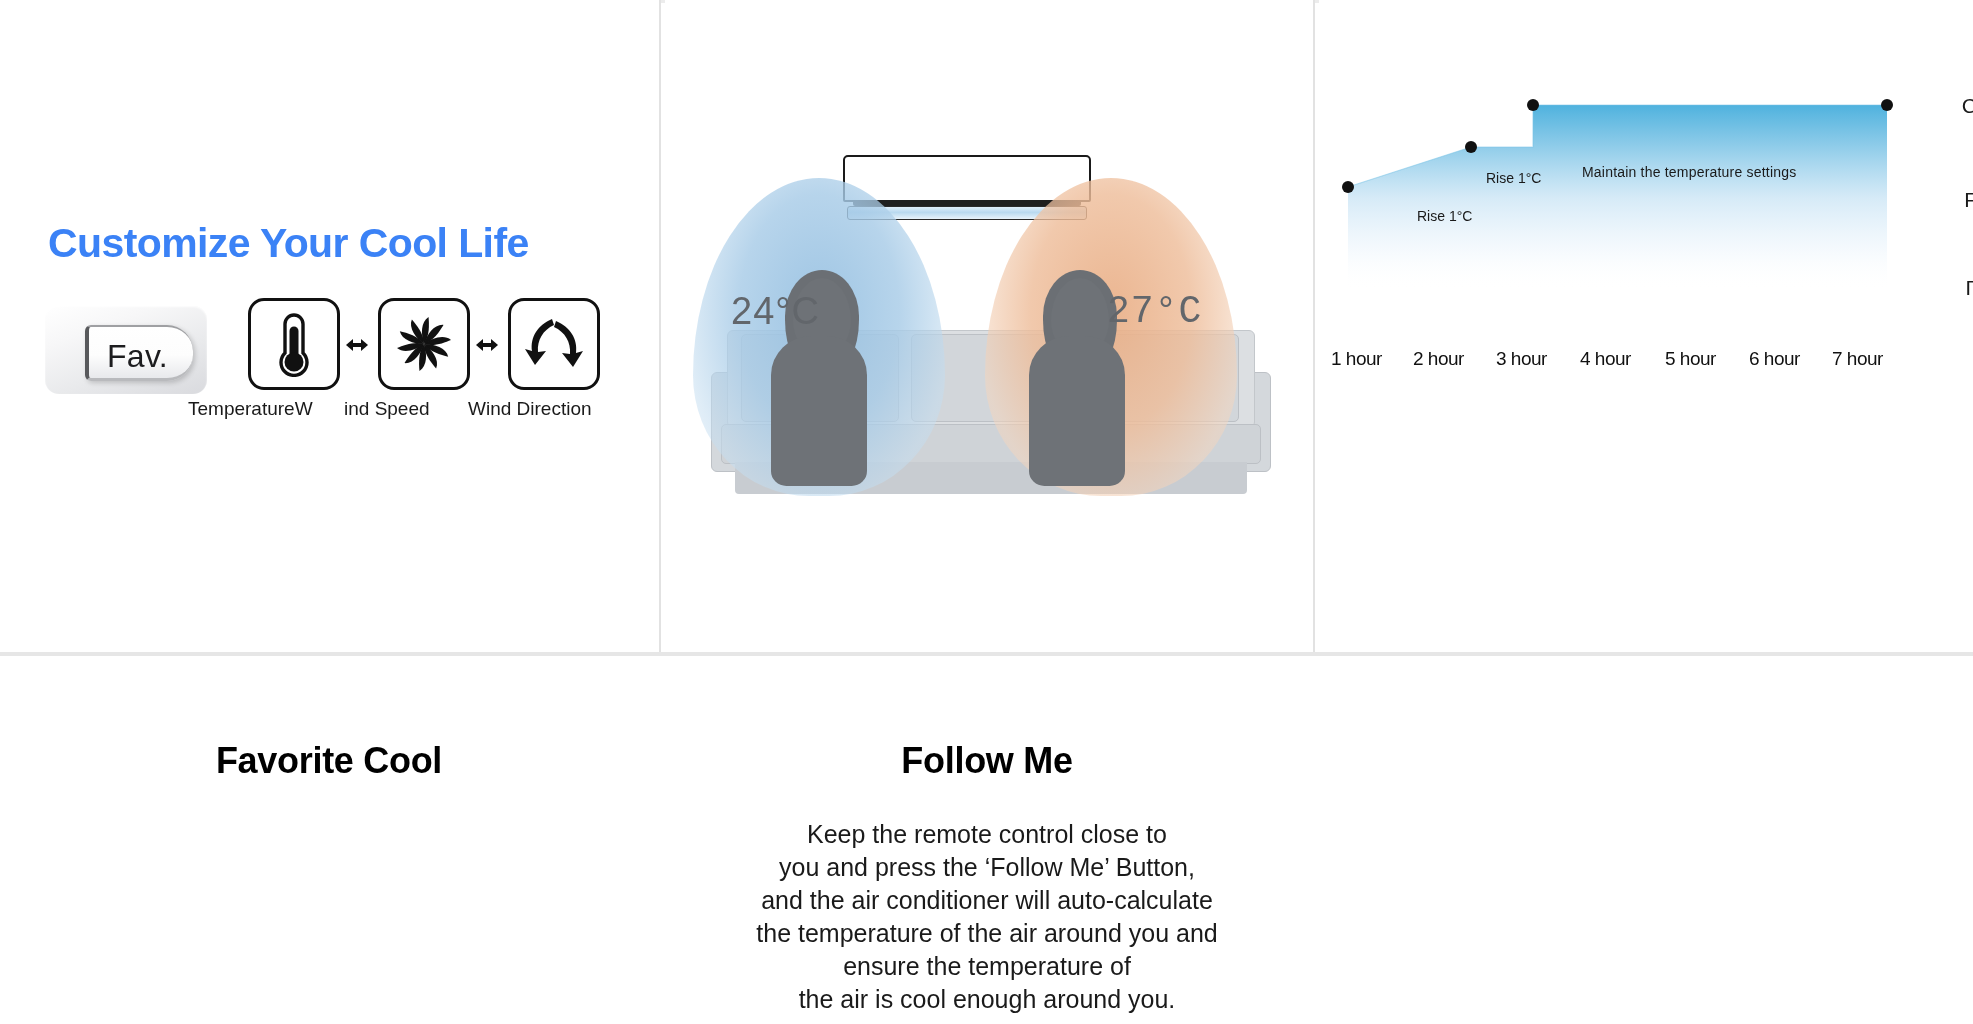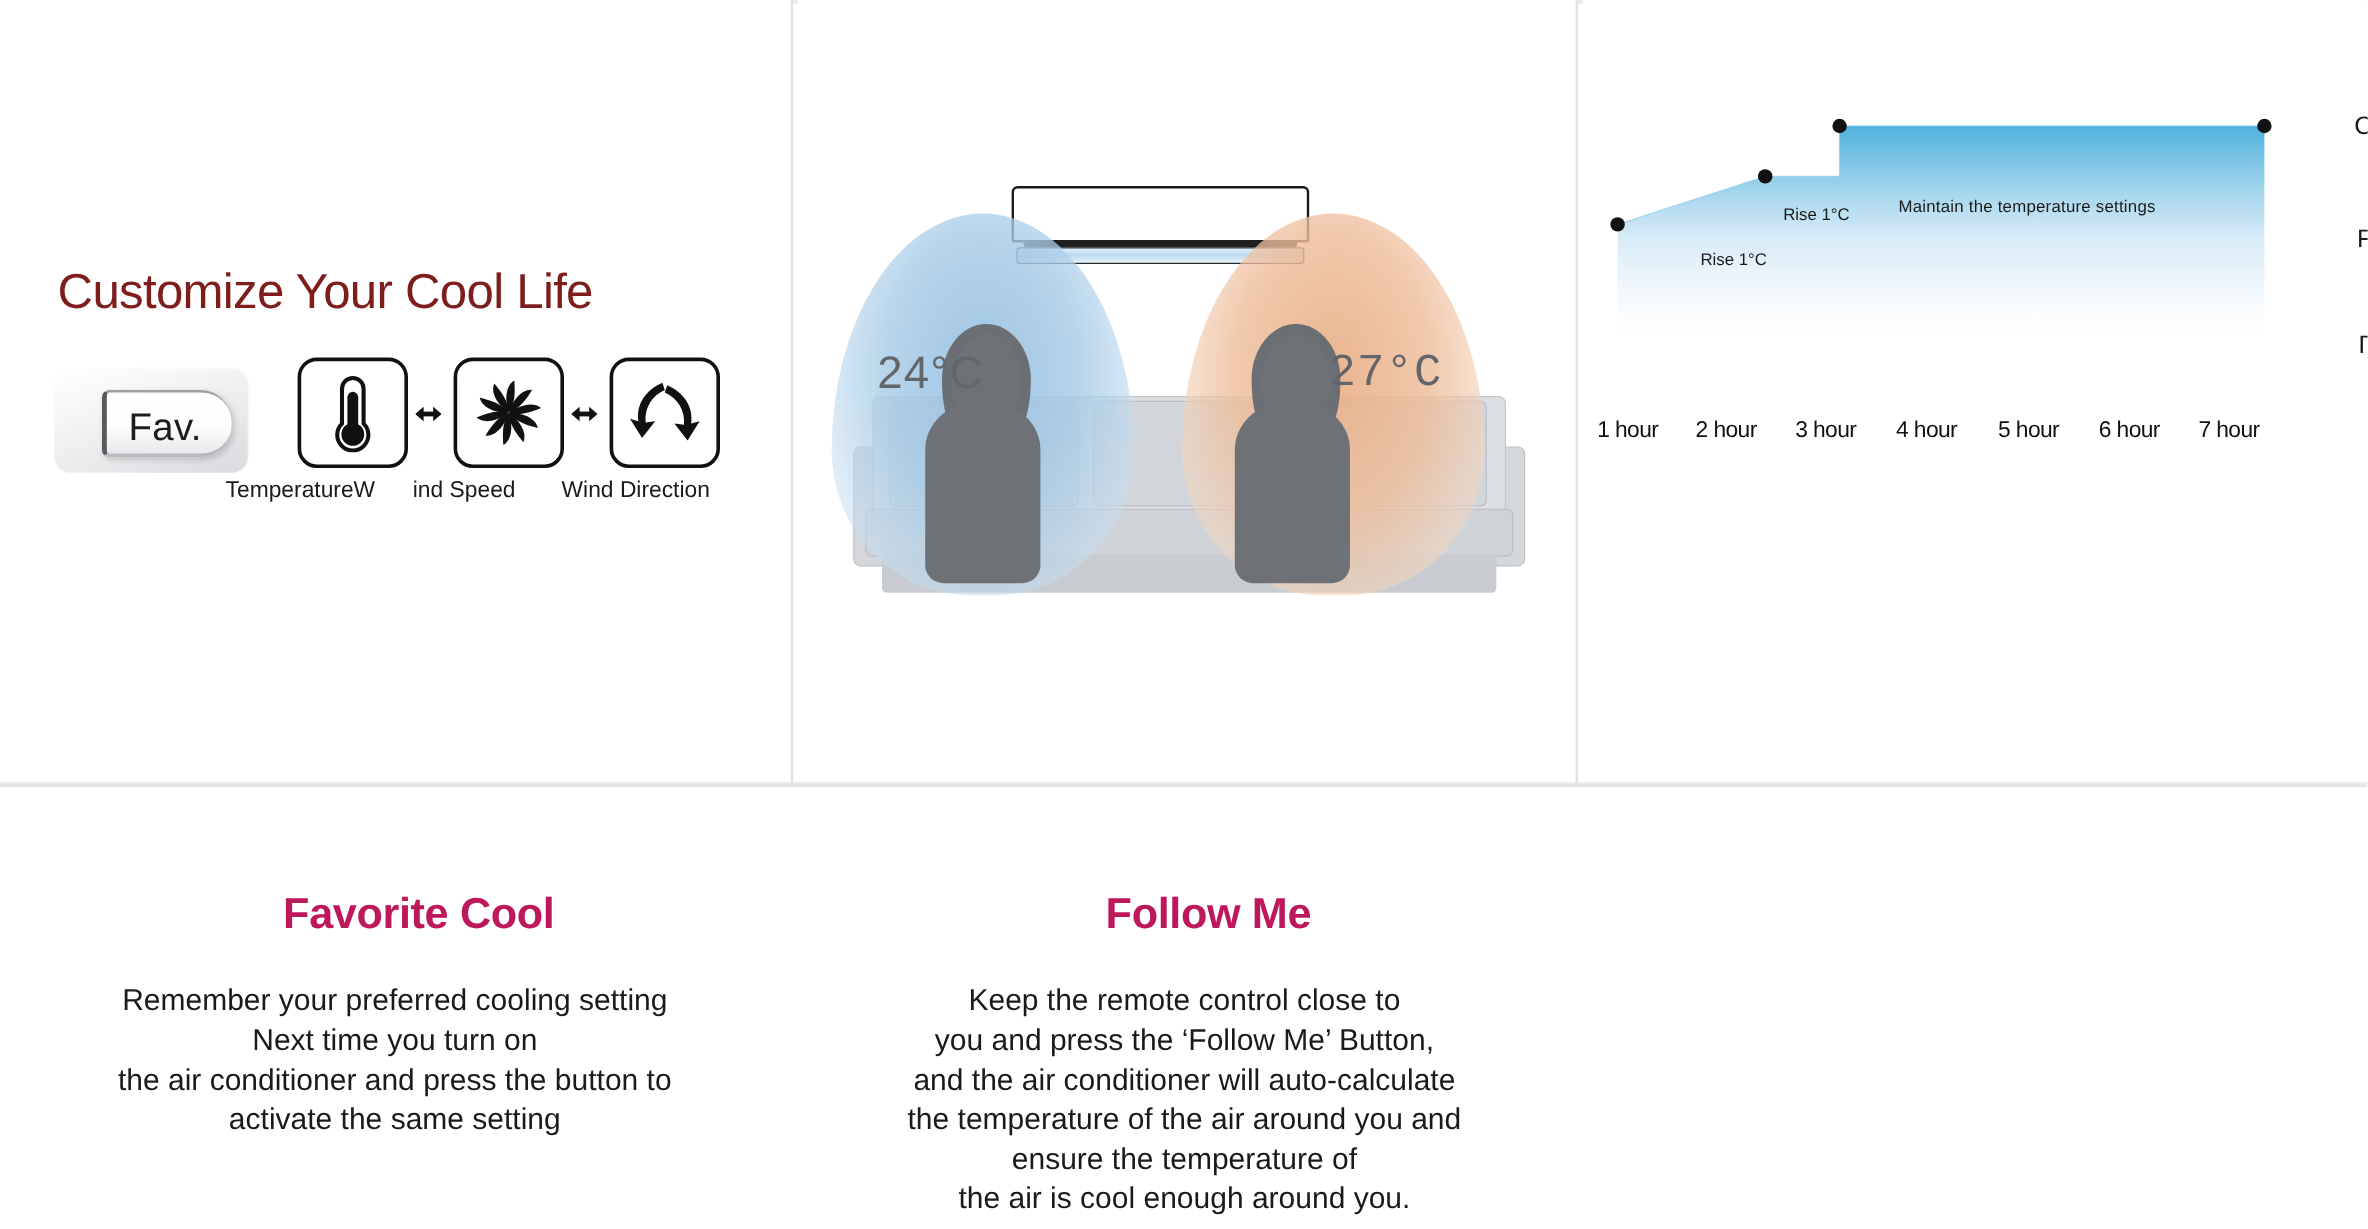--- a/index.html
+++ b/index.html
@@ -20,22 +20,22 @@
 
   .vline { position: absolute; top: 0; width: 2px; height: 653px; background: #e2e2e2; }
   .vline.v1 { left: 659px; }
   .vline.v2 { left: 1313px; }
   .topline { position: absolute; left: 0; top: 0; width: 1973px; height: 3px; background: #ececec; }
   .hline  { position: absolute; left: 0; top: 652px; width: 1973px; height: 4px; background: #e6e6e6; }
 
   
   .headline {
     position: absolute; left: 48px; top: 220px;
-    font-size: 41px; font-weight: 400; letter-spacing: -0.6px;
-    color: #7f1d1d; white-space: nowrap;
+    font-size: 41px; font-weight: 700; letter-spacing: -0.6px;
+    color: #3b82f6; white-space: nowrap;
   }
   .fav-btn {
     position: absolute; left: 45px; top: 306px; width: 162px; height: 88px;
     border-radius: 14px;
     background:
       linear-gradient(160deg,#ffffff 0%,#f7f7f8 28%,#e9eaec 62%,#d9dade 100%);
     box-shadow: inset 0 1px 2px rgba(255,255,255,.9);
   }
   .fav-key {
     position: absolute; left: 40px; top: 19px; width: 108px; height: 56px;
@@ -181,23 +181,22 @@
   }
 
   
   .bottom { position: absolute; left: 0; top: 656px; width: 1973px; height: 368px; }
   .col { position: absolute; top: 0; width: 658px; height: 368px; }
   .col.c1 { left: 0; }
   .col.c2 { left: 658px; }
   .col.c3 { left: 1316px; }
   .col h2 {
     position: absolute; left: 0; top: 84px; width: 100%;
-    text-align: center; font-size: 36px; font-weight: 700; color: #be185d;
+    text-align: center; font-size: 36px; font-weight: 700; color: #000000;
     letter-spacing: -.3px;
-    margin-left: 20px;
   }
   .col p {
     position: absolute; left: 0; top: 162px; width: 100%;
     text-align: center; font-size: 25px; line-height: 33px;
     color: #1a1a1a; font-weight: 400; white-space: pre-line;
   }
 </style>
 </head>
 <body>
 
@@ -377,24 +376,20 @@
         </div>
       </div>
     </div>
 
     <div class="hline"></div>
   </div>
 
   <div class="bottom">
     <div class="col c1">
       <h2>Favorite Cool</h2>
-      <p>Remember your preferred cooling setting
-Next time you turn on
-the air conditioner and press the button to
-activate the same setting</p>
     </div>
     <div class="col c2">
       <h2>Follow Me</h2>
       <p>Keep the remote control close to
 you and press the ‘Follow Me’ Button,
 and the air conditioner will auto-calculate
 the temperature of the air around you and
 ensure the temperature of
 the air is cool enough around you.</p>
     </div>

